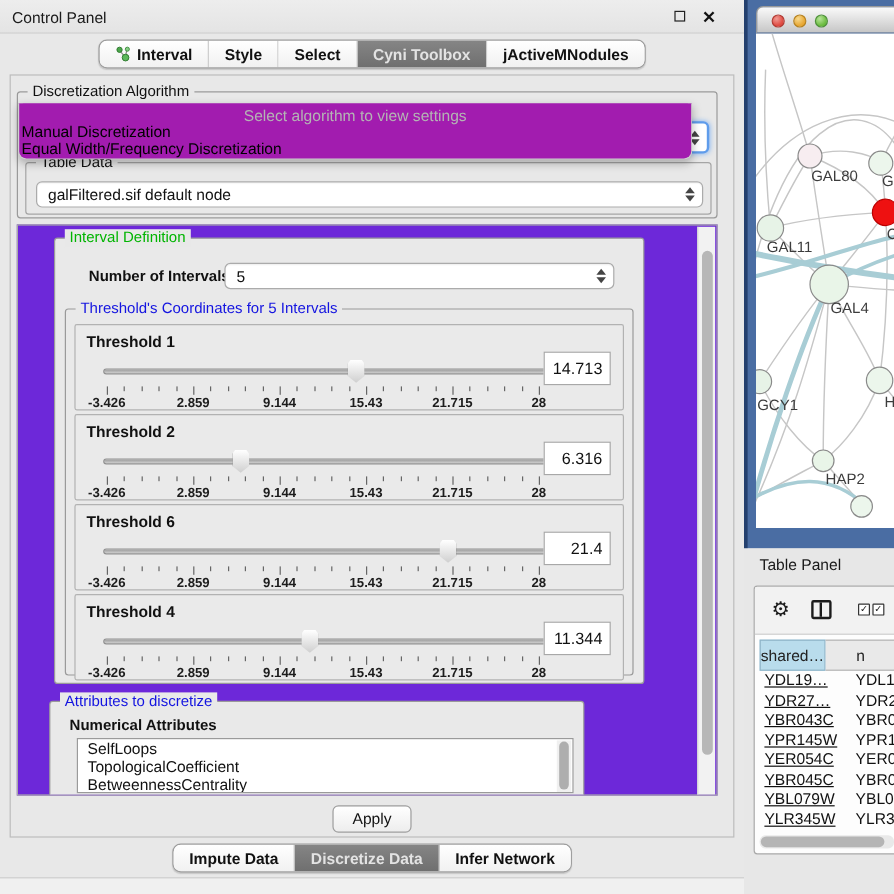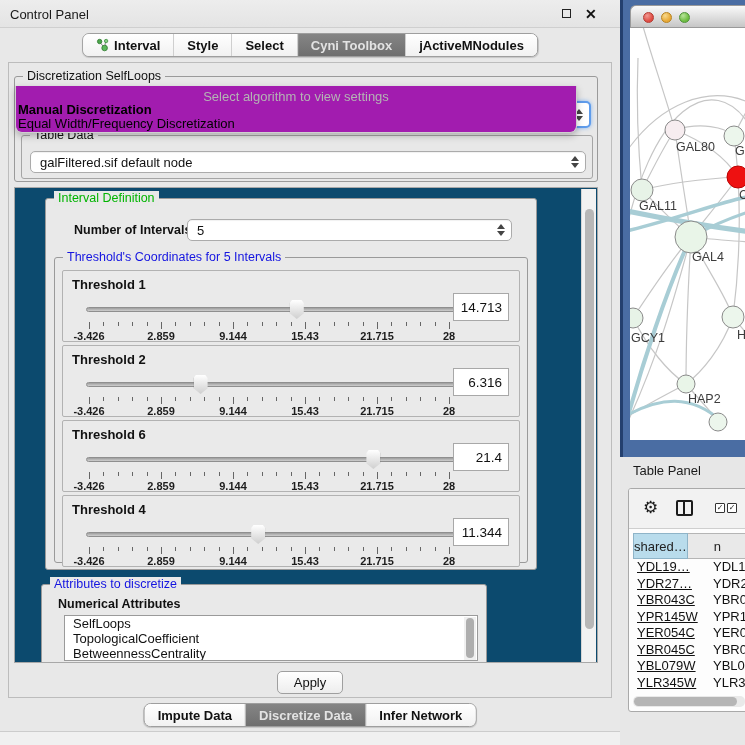--- a/index.html
+++ b/index.html
@@ -37,24 +37,24 @@
   .combo .val { padding-left:9px; font-size:13px; color:#111; flex:1; overflow:hidden; white-space:nowrap; }
   .stepper { width:16px; display:flex; flex-direction:column; align-items:center; gap:2px; padding-right:4px; }
   .arr-up { width:0; height:0; border-left:4px solid transparent; border-right:4px solid transparent; border-bottom:5px solid #444; }
   .arr-dn { width:0; height:0; border-left:4px solid transparent; border-right:4px solid transparent; border-top:5px solid #444; }
   .combo.focused { border:2px solid #5f9ceb; box-shadow:0 0 4px #86b6f2; }
 
   
   .algo-popup { position:absolute; left:15px; top:86px; width:562px; height:47px; background:#a21caf; border:1px solid #cfcfcf; border-top:none; border-radius:0 0 7px 7px; box-shadow:0 3px 7px rgba(0,0,0,.25); z-index:50; overflow:hidden; }
   .popup-hint { text-align:center; color:#b4b4b4; font-size:13px; padding-top:3px; height:17px; }
   .popup-item { font-size:13px; padding-left:2px; height:14px; line-height:14px; color:#000; cursor:default; }
-  .popup-item.bold { font-weight:bold; }
-
-  
-  .inner-panel { position:absolute; left:14px; top:187px; width:584px; height:476px; border:1px solid #a8a8a8; background:#0c4a6e; overflow:hidden; }
+  .popup-item.bold { font-weight:normal; }
+
+  
+  .inner-panel { position:absolute; left:14px; top:187px; width:584px; height:476px; border:1px solid #a8a8a8; background:#6d28d9; overflow:hidden; }
   .vscroll { position:absolute; right:1px; top:1px; width:15px; height:474px; background:#f2f2f2; border-left:1px solid #d5d5d5; }
   .vscroll .thumb { position:absolute; left:3px; top:20px; width:9px; height:420px; background:#b7b7b7; border-radius:5px; }
 
   
   .threshold-box { position:relative; width:458px; height:72px; border:1px solid #b2b2b2; border-radius:2px; background:#eaeaea; margin-bottom:3px; }
   .t-title { position:absolute; left:9px; top:6px; font-weight:bold; font-size:13px; }
   .slider-area { position:absolute; left:26px; top:30px; width:360px; height:40px; }
   .slider-track { position:absolute; left:-3px; right:-8px; top:6px; height:5px; border-radius:3px; background:linear-gradient(#9d9d9d,#cfcfcf); border:1px solid #8f8f8f; }
   .slider-handle { position:absolute; top:-1px; width:14px; height:19px; margin-left:-7px; background:linear-gradient(#ffffff,#cfcfcf); clip-path:polygon(50% 100%, 0 70%, 0 16%, 16% 0, 84% 0, 100% 16%, 100% 70%); filter:drop-shadow(0 0 1px #777); }
   .ticks { position:absolute; left:0; right:0; top:21px; height:8px; }
@@ -140,21 +140,21 @@
         <span>Cyni Toolbox</span>
       </div>
     <div class="tab">
         <span>jActiveMNodules</span>
       </div>
   </div>
 
   <div class="content-frame"></div>
 
   <div class="group" style="left:14px; top:76px; width:584px; height:106px;">
-    <span class="legend">Discretization SelfLoops</span>
+    <span class="legend">Discretization Algorithm</span>
     <div class="combo focused" style="left:6px; top:24px; width:570px; height:27px;">
       <span class="val"></span>
       <span class="stepper">
           <span class="arr-up"></span>
           <span class="arr-dn"></span>
         </span>
     </div>
 
     <div class="group" style="left:6px; top:58px; width:572px; height:44px; border-color:#a5a5a5;">
       <span class="legend">Table Data</span>

